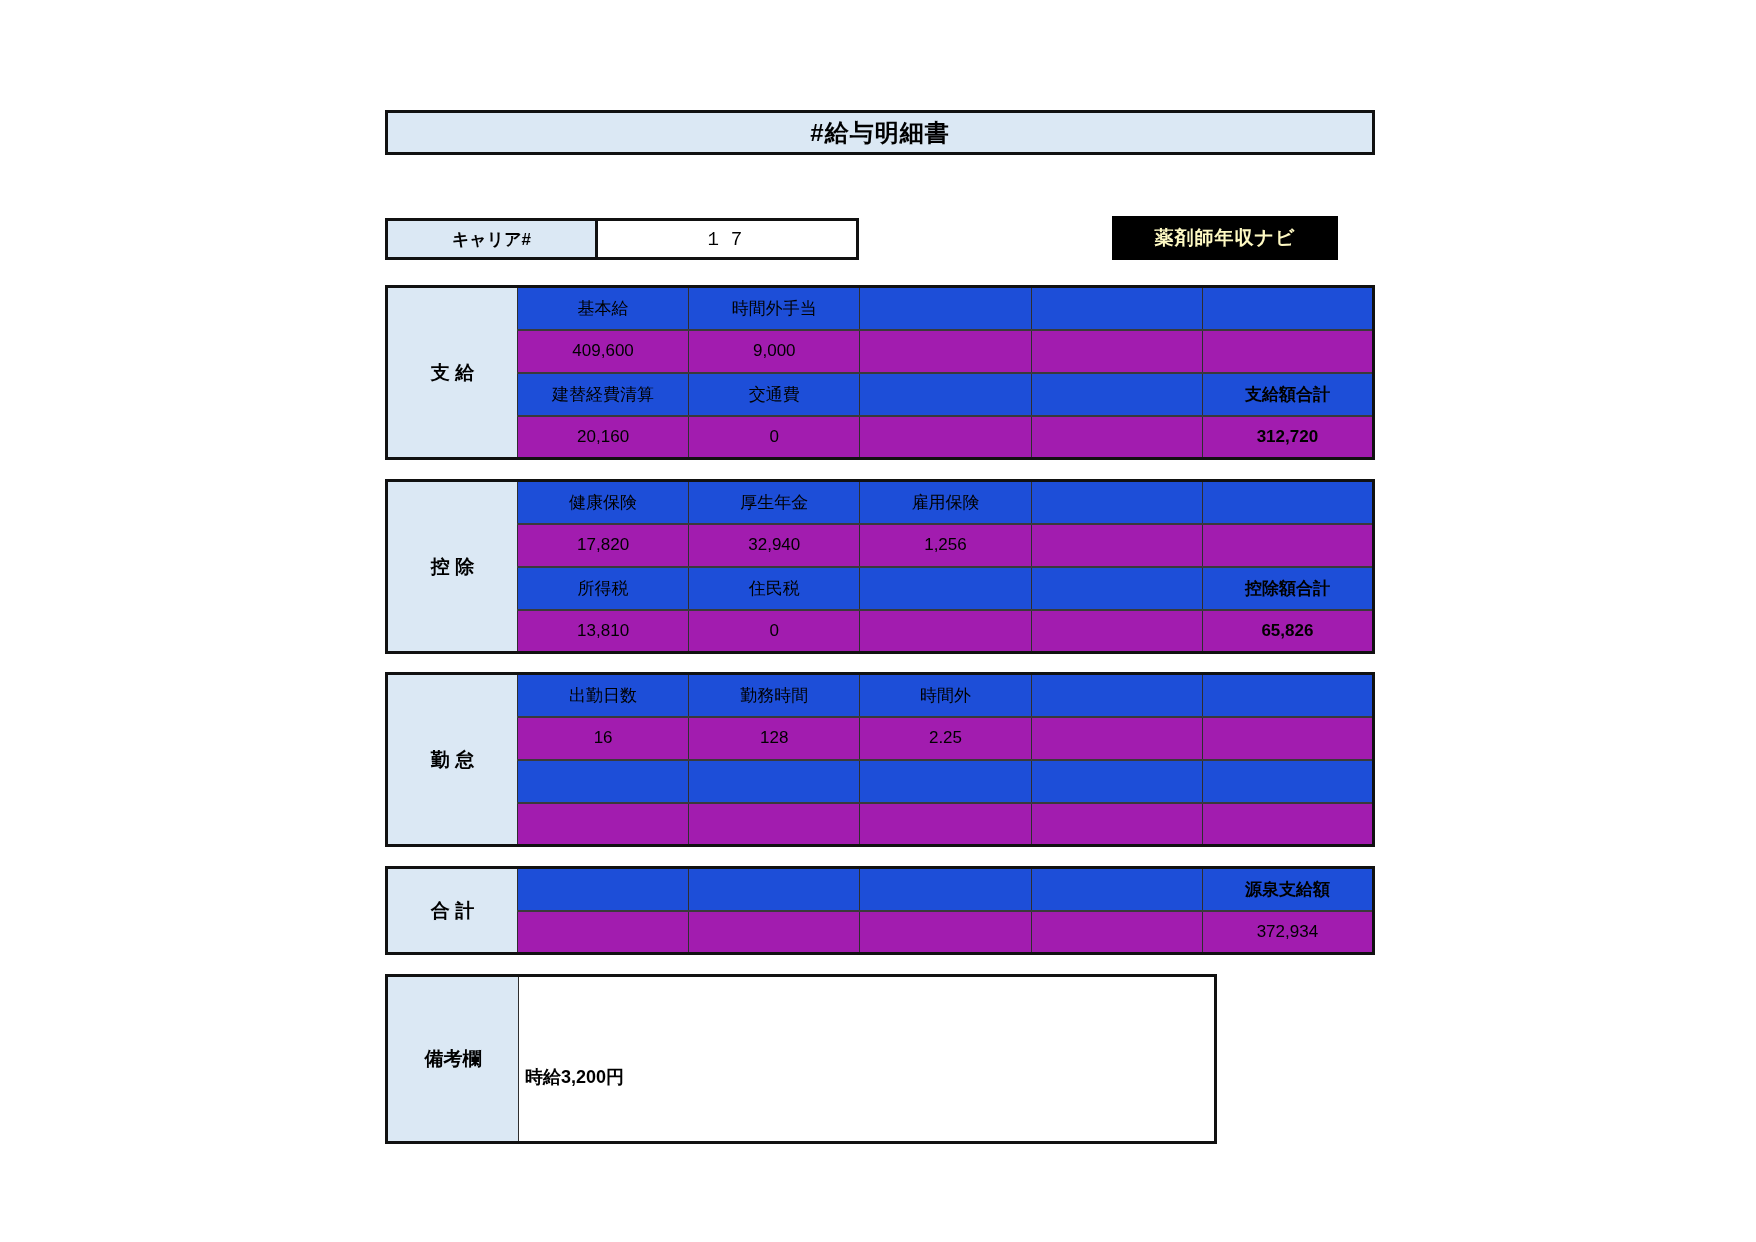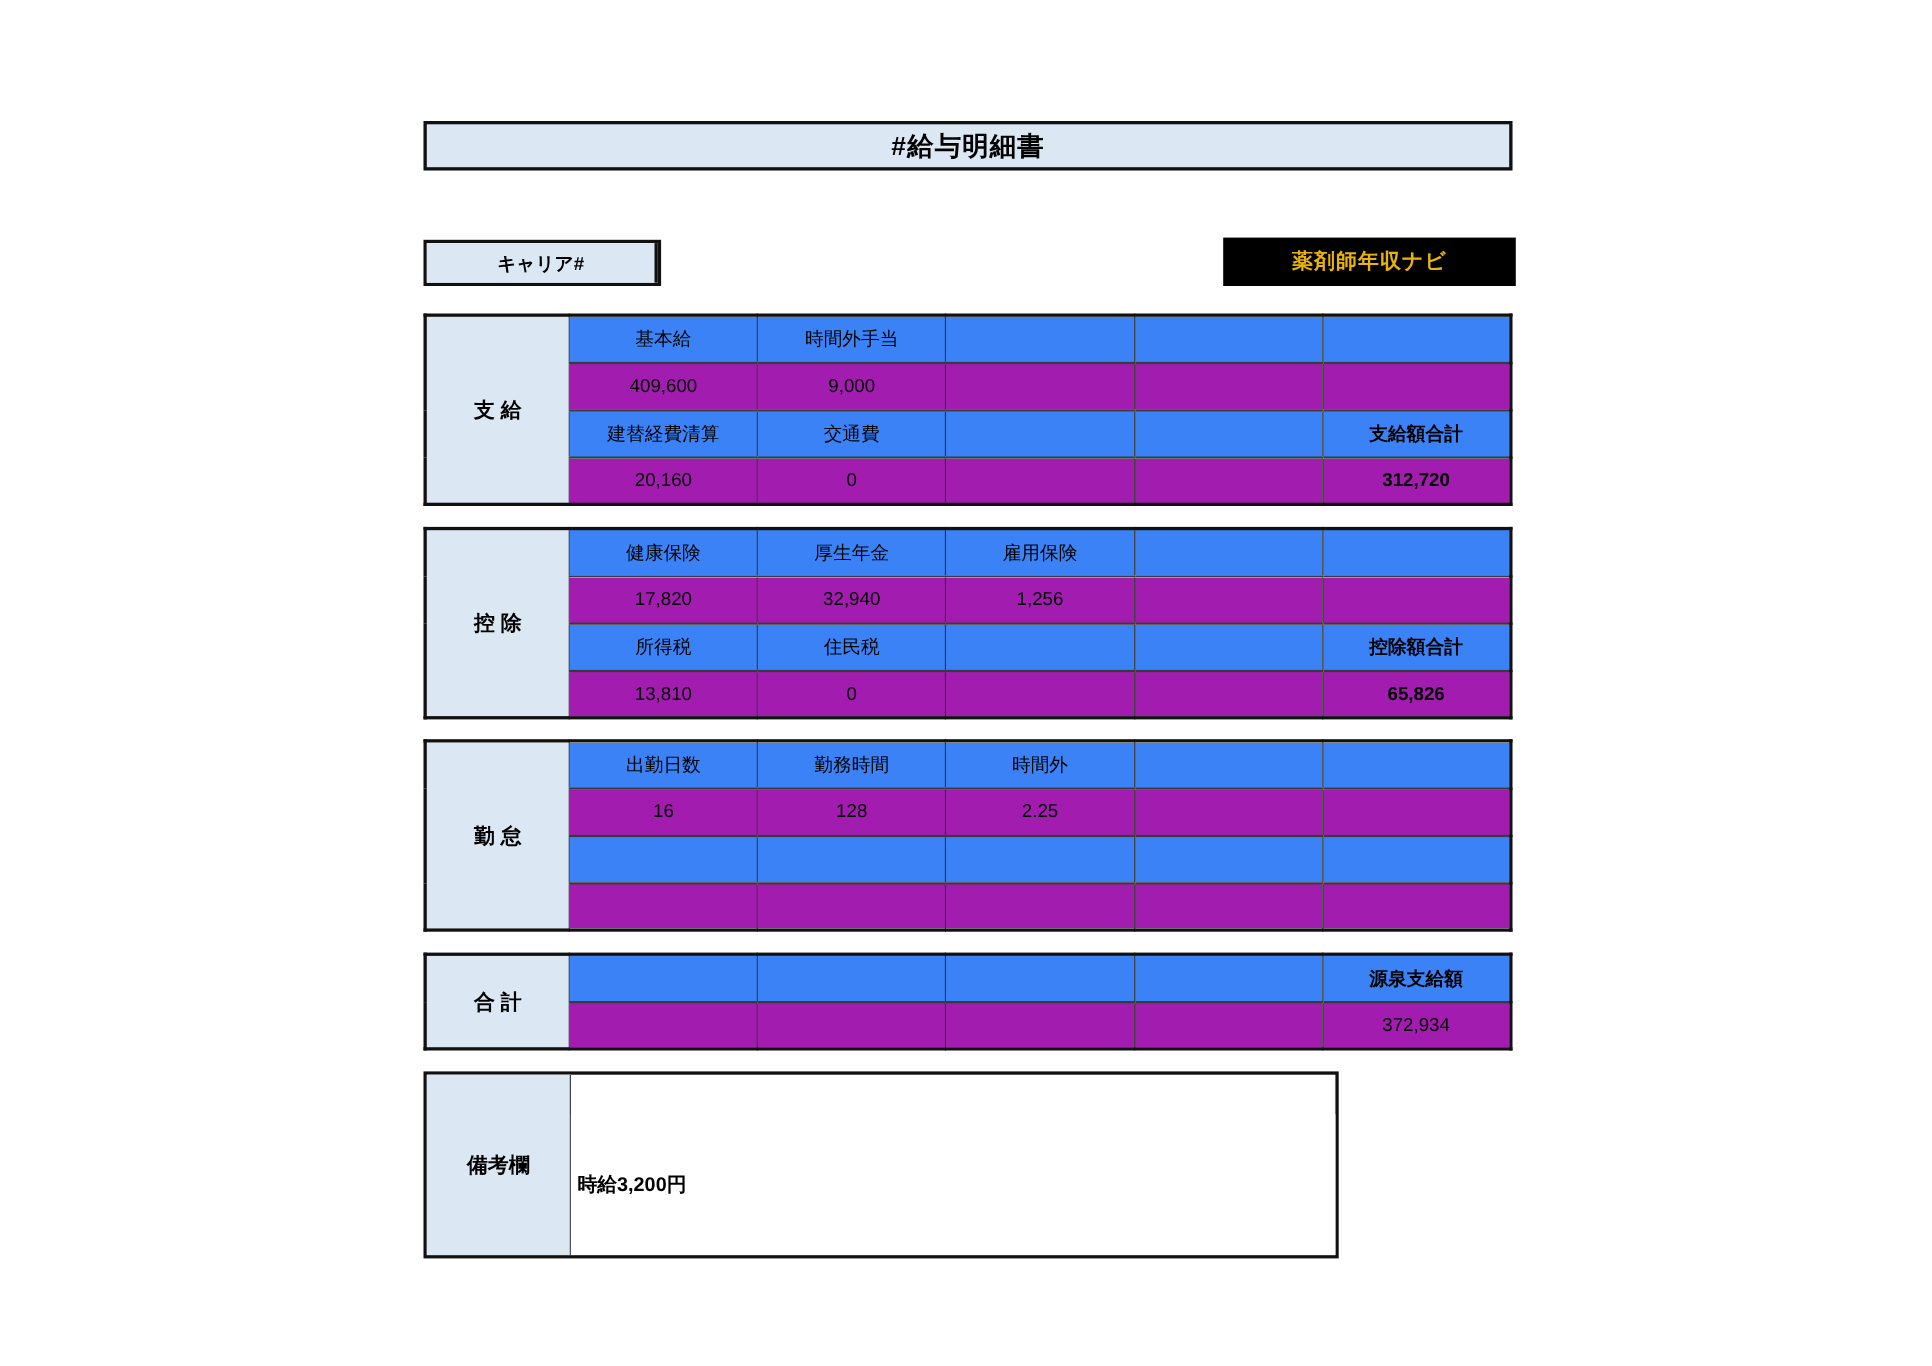--- a/index.html
+++ b/index.html
@@ -34,22 +34,22 @@
     display:flex; align-items:center; justify-content:center;
     font-size:17px; font-weight:bold;
   }
   .career-value {
     width:258px; background:#ffffff;
     display:flex; align-items:center; justify-content:center;
     font-size:19px; letter-spacing:4px;
   }
   
   .badge {
-    position:absolute; left:1112px; top:216px; width:266px; height:44px;
-    background:#000000; color:#eab308;
+    position:absolute; left:1112px; top:216px; width:226px; height:44px;
+    background:#000000; color:#fef9c3;
     display:flex; align-items:center; justify-content:center;
     font-size:19px; font-weight:bold; letter-spacing:1px;
   }
   
   table.sec {
     position:absolute; left:385px; width:990px;
     border-collapse:collapse;
     table-layout:fixed;
     border:3px solid #111111;
     font-size:17px;
@@ -58,21 +58,21 @@
     border-left:1px solid #2e2e2e;
     border-top:2px solid #3a3a3a;
     height:43px;
     text-align:center; vertical-align:middle;
     overflow:hidden; white-space:nowrap;
   }
   td.lbl {
     background:#dbe8f4;
     font-size:19px; font-weight:bold;
   }
-  td.hd  { background:#3b82f6; }
+  td.hd  { background:#1d4ed8; }
   td.val { background:#a21caf; }
   td.tot { font-weight:bold; }
   
   .remarks-box {
     position:absolute; left:385px; top:974px; width:832px; height:170px;
     display:flex;
     border:3px solid #111111;
   }
   .remarks-label {
     width:131px; background:#dbe8f4;
@@ -90,20 +90,21 @@
 </style>
 </head>
 <body>
 
 <div class="page">
 
   <div class="title-bar">#給与明細書</div>
 
   <div class="career-box">
     <div class="career-label">キャリア#</div>
+    <div class="career-value">１７</div>
   </div>
 
   <div class="badge">薬剤師年収ナビ</div>
 
   <table class="sec" style="top:285px">
     <colgroup>
         <col style="width:131px">
         <col>
         <col>
         <col>

